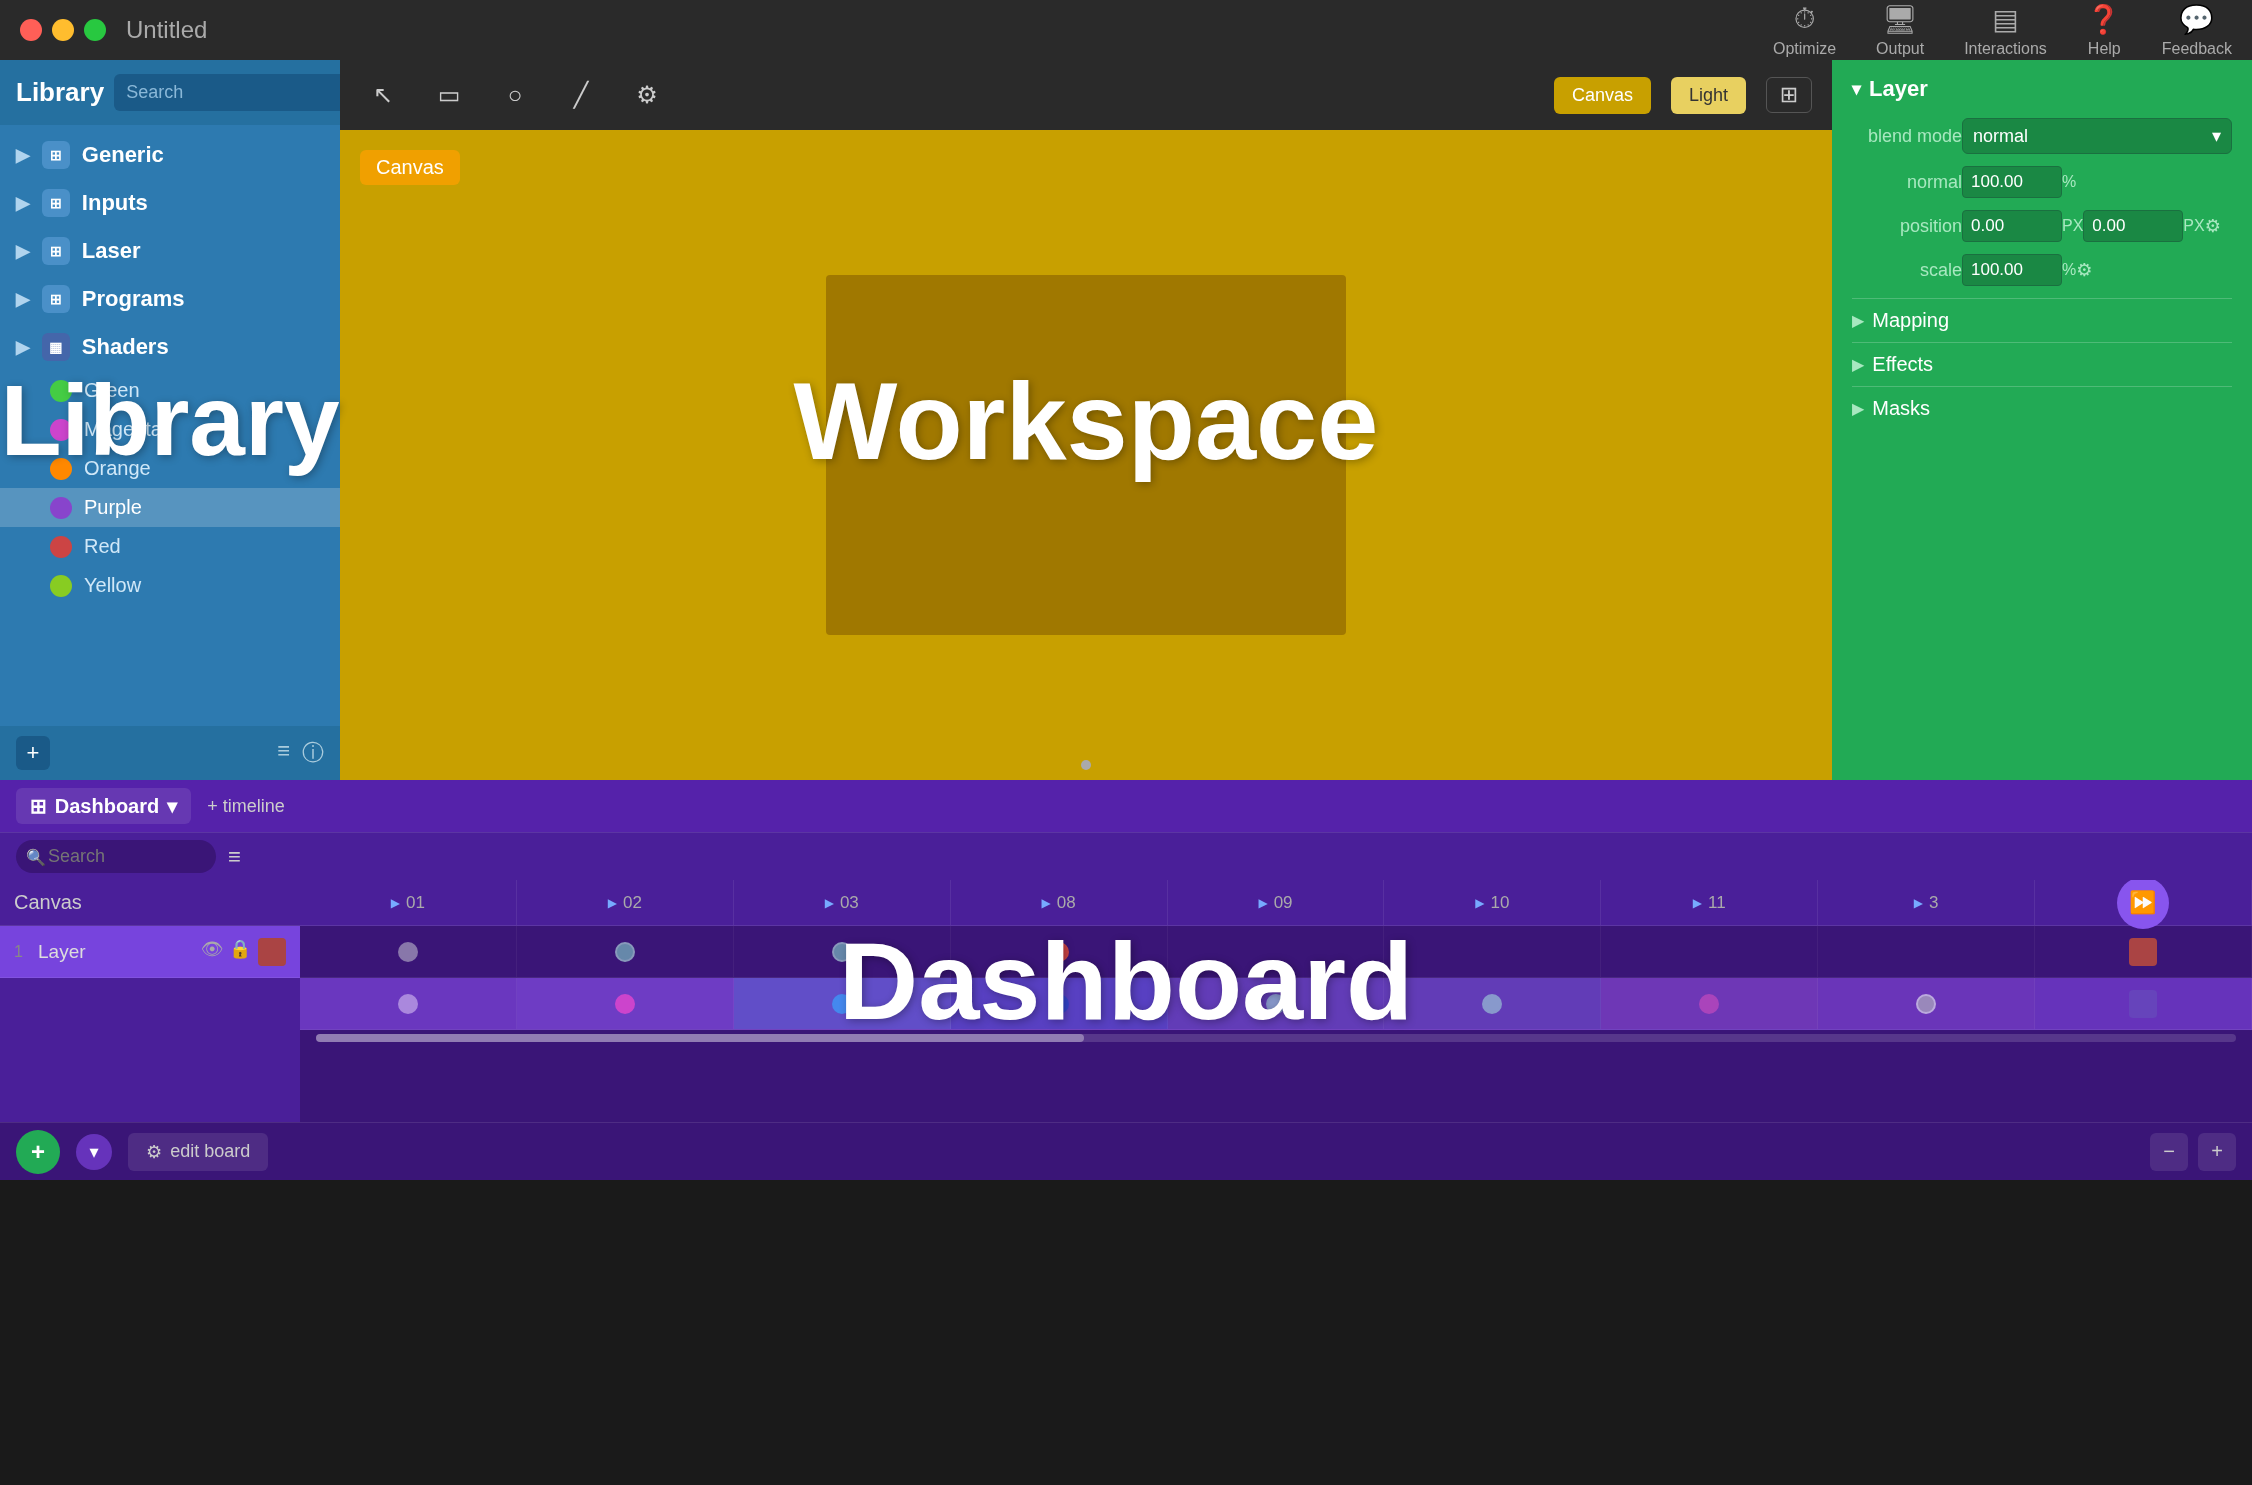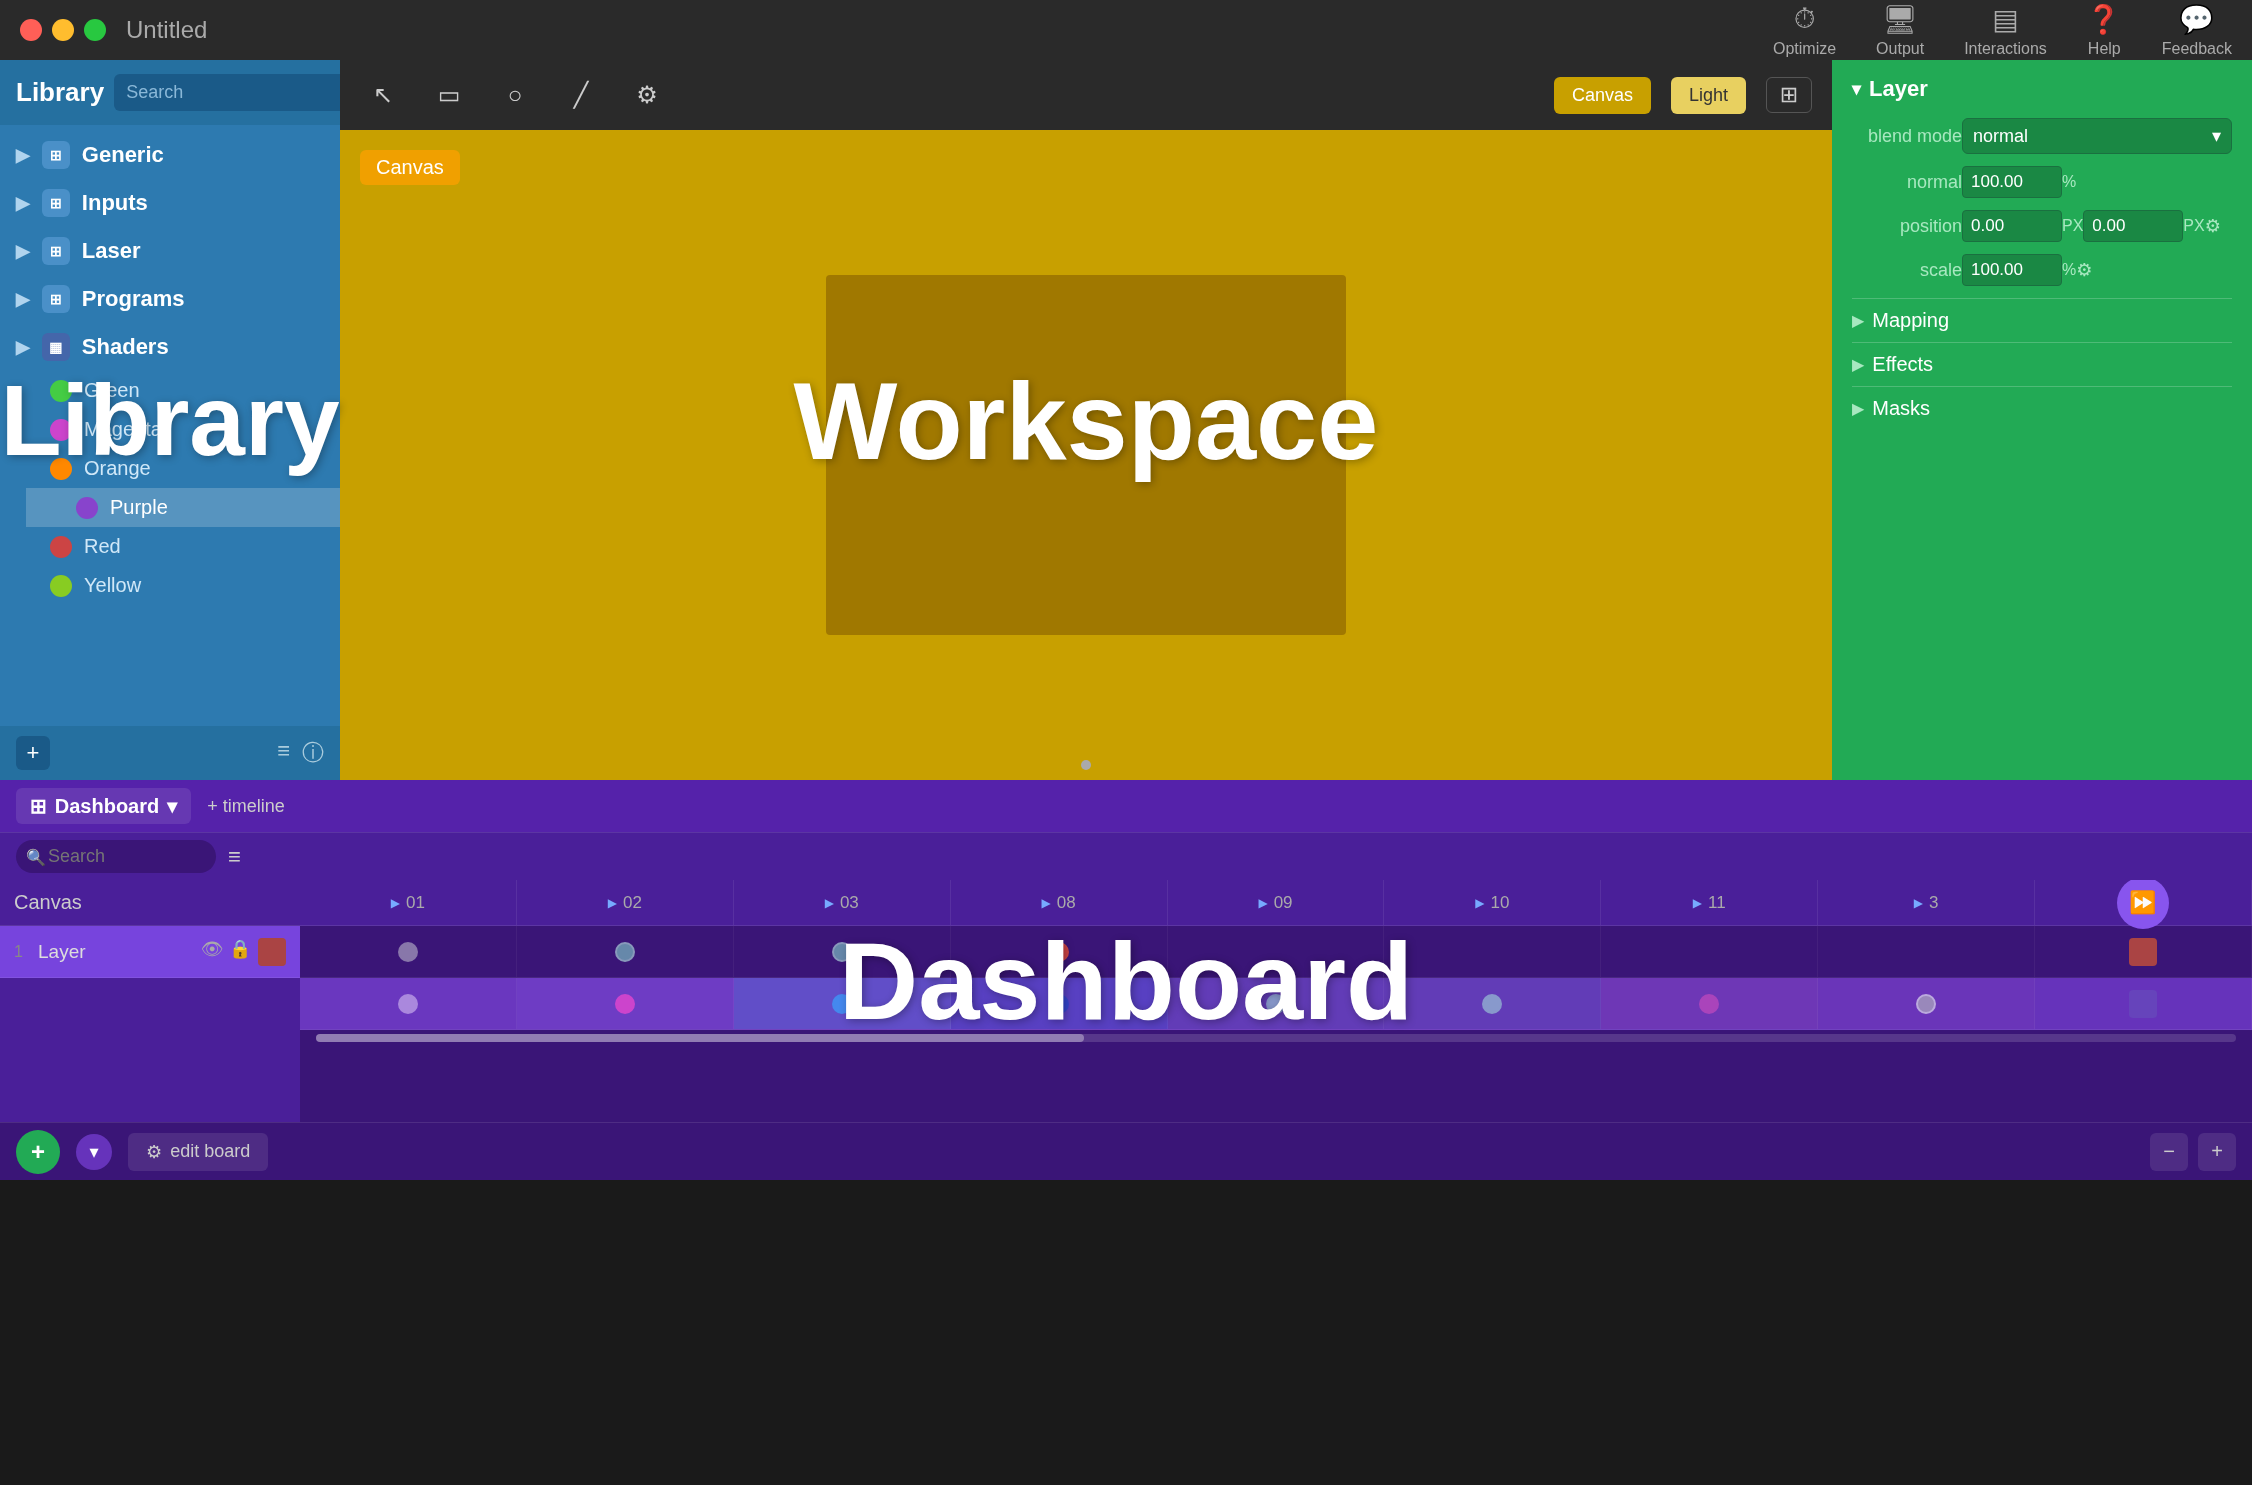--- a/index.html
+++ b/index.html
@@ -96,21 +96,21 @@
 
     .lib-item {
       display: flex;
       align-items: center;
       padding: 8px 20px 8px 50px;
       gap: 12px;
       cursor: pointer;
       color: #d0e8f8;
       font-size: 20px;
     }
-    .lib-item.selected { background: rgba(255,255,255,0.2); color: #fff; margin-left: 26px; }
+    .lib-item.selected { background: rgba(255,255,255,0.2); color: #fff; }
     .lib-item .item-dot {
       width: 22px; height: 22px; border-radius: 50%;
     }
 
     .library-footer {
       display: flex;
       align-items: center;
       justify-content: space-between;
       padding: 10px 16px;
       background: #2570a0;

